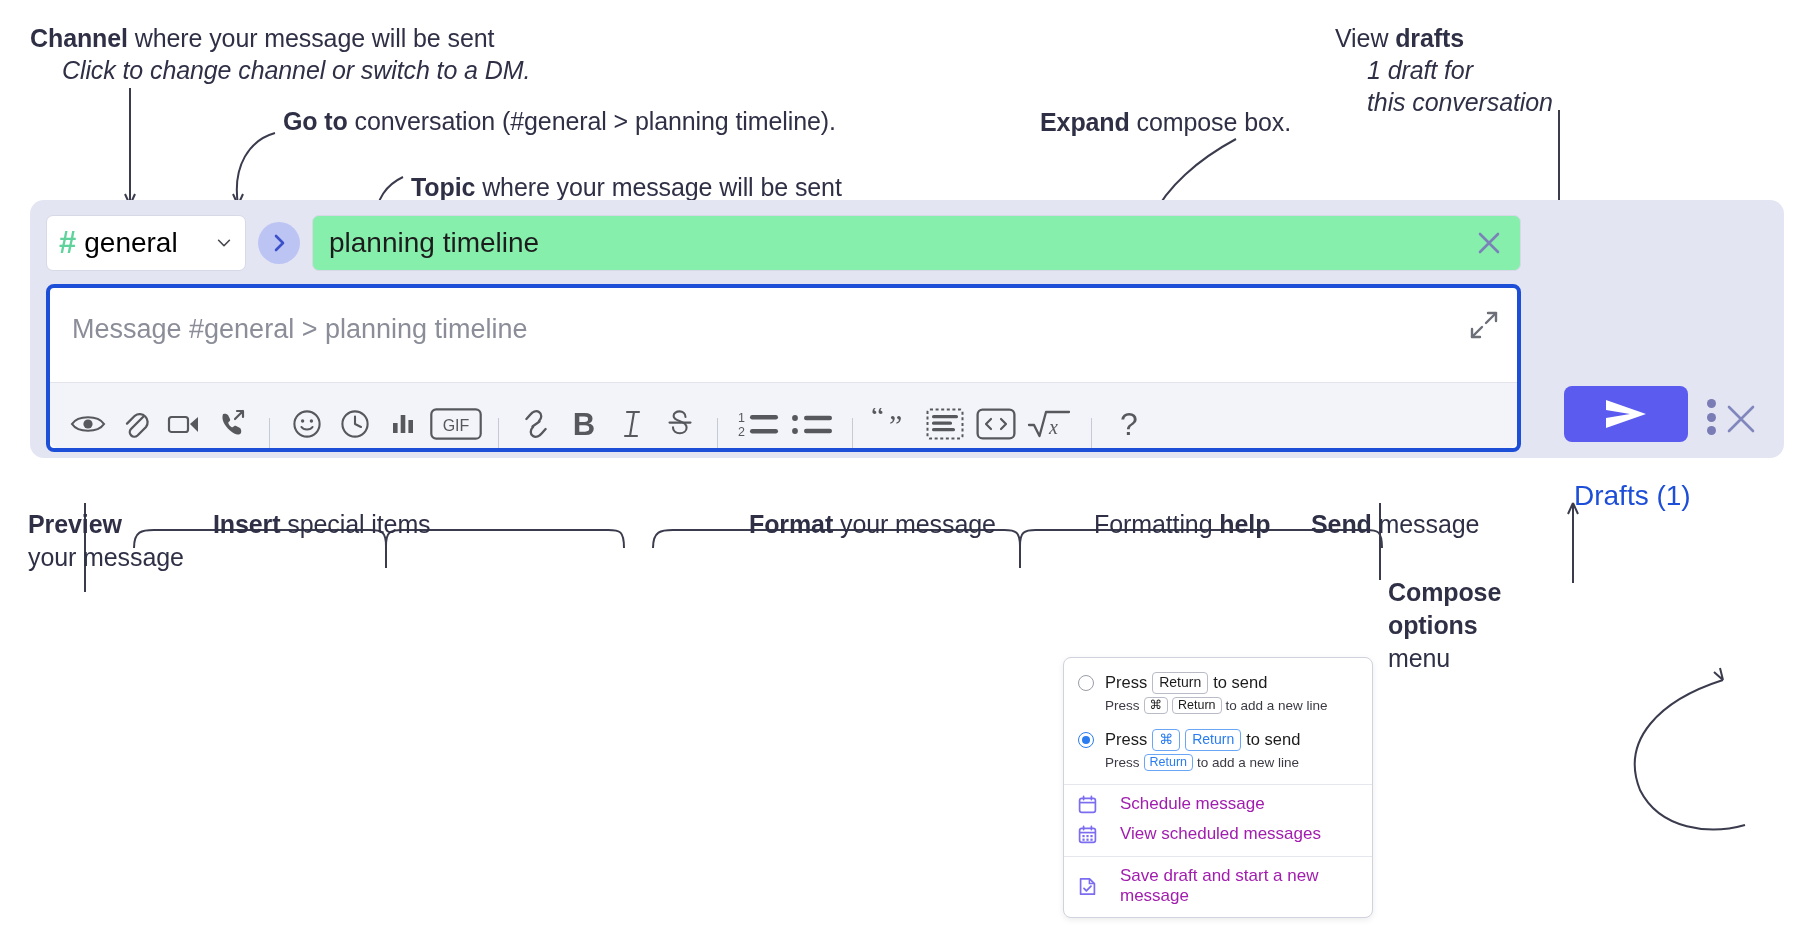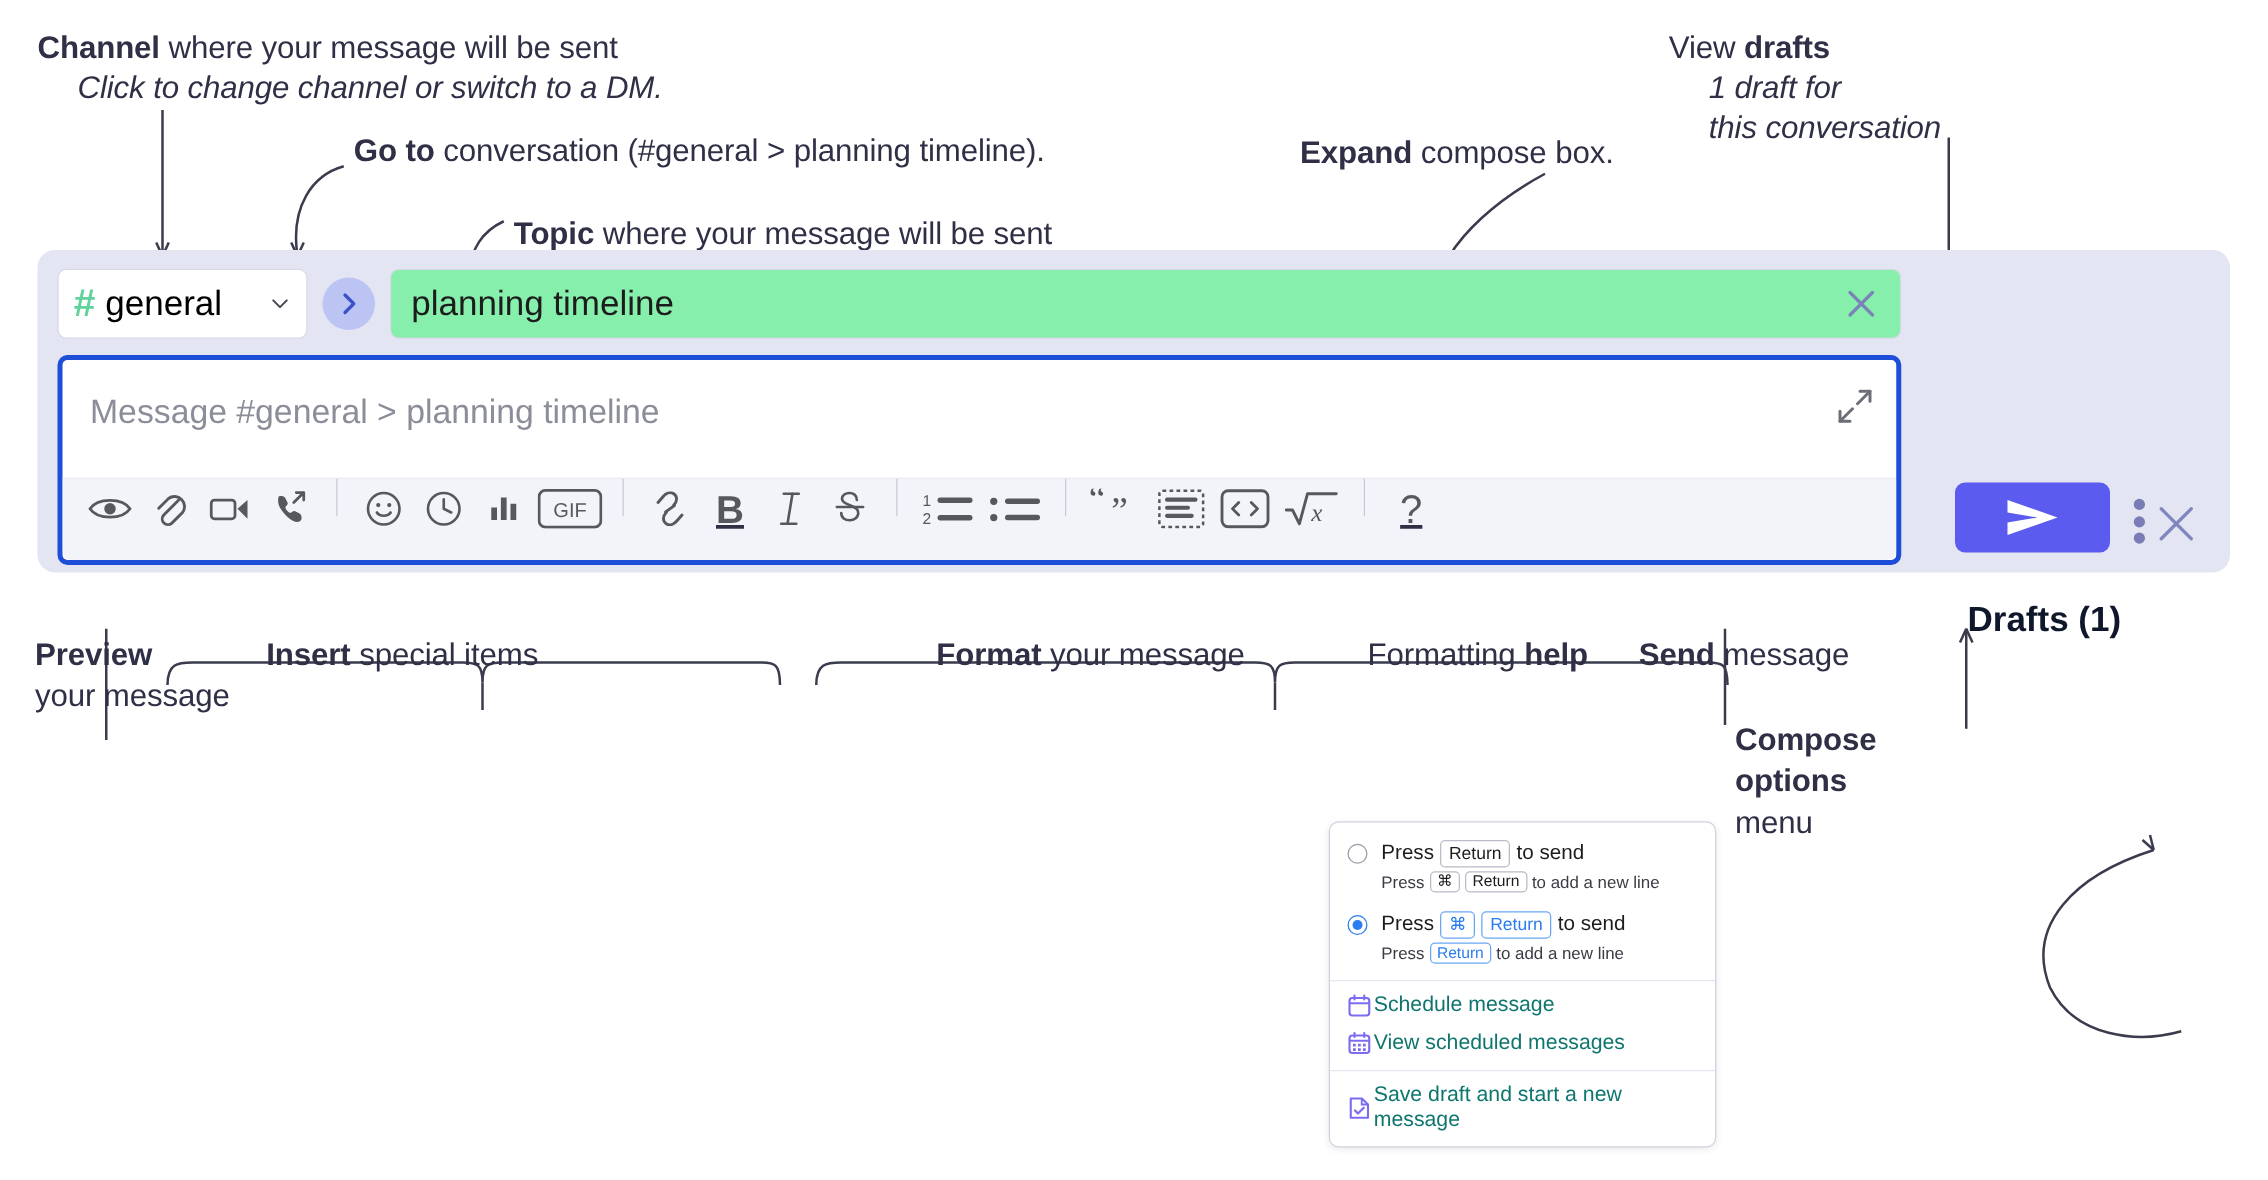--- a/index.html
+++ b/index.html
@@ -85,24 +85,23 @@
   }
   #expand-btn{
     position:absolute;right:18px;top:22px;
     width:30px;height:30px;cursor:pointer;
   }
   #toolbar{
     position:absolute;left:0;right:0;bottom:0;height:66px;
     background:#f3f4f9;
     border-top:1px solid #e2e3ec;
     border-radius:0 0 8px 8px;
-    display:flex;align-items:flex-start;
+    display:flex;align-items:flex-end;
     padding:0 14px;
     box-sizing:border-box;
-    text-decoration:underline;
   }
   .tb{
     width:48px;height:48px;
     display:flex;align-items:center;justify-content:center;
     cursor:pointer;flex:none;
   }
   .tb svg{display:block;}
   .tb-text{font-size:30px;color:#56585e;line-height:1;}
   .sep{width:1px;height:30px;background:#c7c9d4;margin:0 13px;flex:none;}
 
@@ -116,21 +115,21 @@
   #kebab{
     position:absolute;right:56px;top:196px;
     width:34px;height:42px;
     display:flex;flex-direction:column;align-items:center;justify-content:space-between;
     padding:3px 0;box-sizing:border-box;cursor:pointer;
   }
   #kebab i{display:block;width:9px;height:9px;border-radius:50%;background:#7a7cb5;}
 
   #drafts-link{
     position:absolute;left:1544px;top:280px;
-    font-size:28px;color:#0f172a;cursor:pointer;font-weight:bold;
+    font-size:28px;color:#1d4ed8;cursor:pointer;
   }
   #panel-close{
     position:absolute;right:26px;top:202px;
     width:34px;height:34px;cursor:pointer;
   }
 
   
   #options-menu{
     left:1063px;top:657px;width:310px;
     background:#ffffff;
@@ -155,22 +154,22 @@
   .subrow{display:flex;align-items:center;padding:3px 14px 6px 41px;}
   .subrow .txt{font-size:13.5px;color:#3a3b44;display:flex;align-items:center;gap:4px;}
   .key{
     display:inline-block;border:1px solid #b9bbc6;border-radius:4px;
     padding:1px 6px;font-size:14px;color:#1d1c1d;background:#fff;line-height:1.25;
   }
   .subrow .key{font-size:12.5px;padding:0px 5px;}
   .key.blue{border-color:#6aa6f5;color:#2a7cf0;}
   .mdiv{height:1px;background:#e6e7ee;margin:7px 0 4px 0;}
   .mitem{
-    display:flex;align-items:center;gap:2px;
-    padding:5px 14px;font-size:17px;color:#0f766e;cursor:pointer;
+    display:flex;align-items:center;gap:23px;
+    padding:5px 14px;font-size:17px;color:#a21caf;cursor:pointer;
   }
   .mitem svg{flex:none;display:block;}
 
   
   #lines{position:absolute;left:0;top:0;width:1814px;height:944px;pointer-events:none;}
 </style>
 </head>
 <body>
 
 <svg id="lines">

